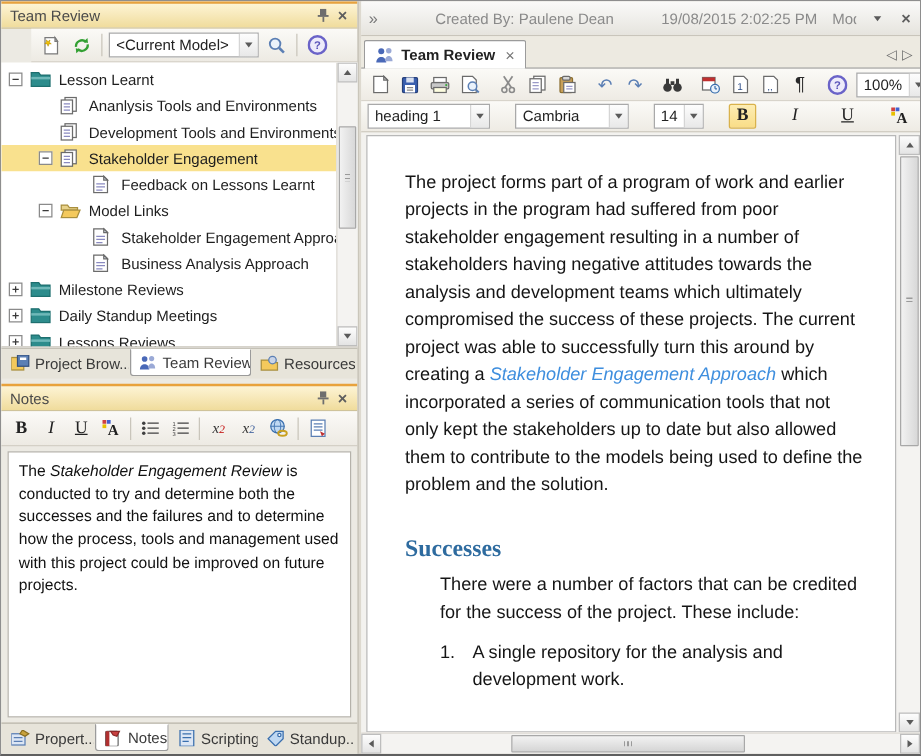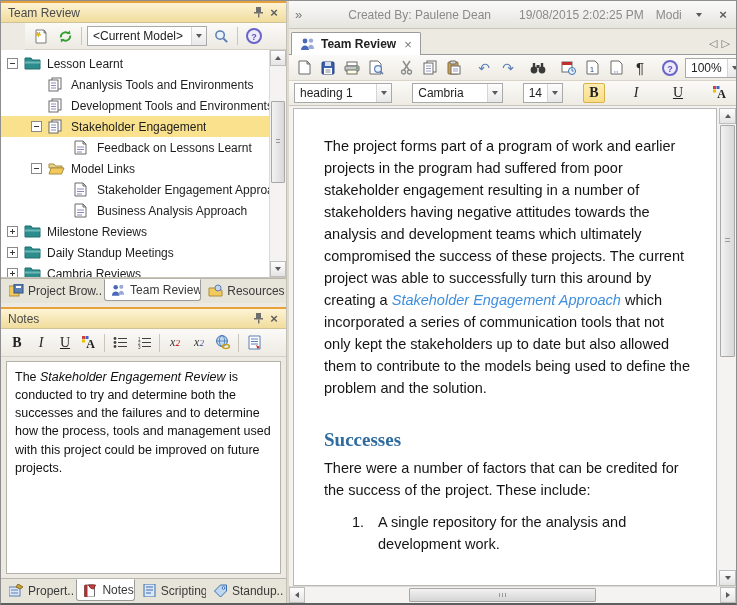--- a/index.html
+++ b/index.html
@@ -298,21 +298,21 @@
           </div>
 
           <div class="trow d0">
             <span class="exp plus"></span>
             <span class="ticon">
                 <svg width="17" height="13" viewBox="0 0 17 13">
                   <path d="M1 1h6l1.5 2H16v9H1z" fill="#2D8C8C" stroke="#1E6F6F"></path>
                   <rect x="1" y="4.5" width="15" height="2" fill="#6FB8B8"></rect>
                 </svg>
               </span>
-            <span class="tlabel">Cambria Reviews</span>
+            <span class="tlabel">Lessons Reviews</span>
           </div>
 
         </div>
         <div class="vscroll">
           <span class="sbtn">
               <span class="tri-up2"></span>
             </span>
           <span class="vtrack">
               <span class="vthumb" style="top:18%; height:42%;">
                 <span class="grip-h"></span>
@@ -471,21 +471,21 @@
     </section>
   </div>
 
   <div class="vsplit"></div>
 
   <div class="right-col">
 
     <div class="rhdr">
       <span class="chev">»</span>
       <span class="meta" style="margin-left:40px;">Created By: Paulene Dean</span>
-      <span class="meta" style="margin-left:22px;">19/08/2015 2:02:25 PM</span>
+      <span class="meta" style="margin-left:32px;">19/08/2015 2:02:25 PM</span>
       <span class="spacer"></span>
       <span class="clip-mod">Modified</span>
       <span class="tri-down" style="margin:0 8px;"></span>
       <span class="hdr-btn close">×</span>
     </div>
 
     <div class="rtabrow">
       <span class="rtab">
         <svg width="16" height="13" viewBox="0 0 16 13">
             <circle cx="5" cy="3" r="2.4" fill="#4A69B8"></circle>
@@ -640,21 +640,21 @@
             <rect x="1" y="4.5" width="3" height="3" fill="#E8C000"></rect>
             <text x="9.5" y="13" font-size="12" font-weight="bold" fill="#202020" text-anchor="middle" font-family="Liberation Serif,serif">A</text>
           </svg>
       </span>
     </div>
 
     <div class="docarea">
       <div class="page">
         <p class="doc-p"><span>The project forms part of a program of work and earlier projects in the program had suffered from poor stakeholder engagement resulting in a number of stakeholders having negative attitudes towards the analysis and development teams which ultimately compromised the success of these projects. The current project was able to successfully turn this around by creating a </span><span class="doc-link">Stakeholder Engagement Approach</span><span> which incorporated a series of communication tools that not only kept the stakeholders up to date but also allowed them to contribute to the models being used to define the problem and the solution.</span></p>
         <h1 class="doc-h" style="margin-top:30px;">Successes</h1>
-        <p class="doc-p" style="margin-bottom:10px;">There were a number of factors that can be credited for the success of the project. These include:</p>
+        <p class="doc-p" style="margin-bottom:10px;margin-left:28px;">There were a number of factors that can be credited for the success of the project. These include:</p>
         <ol class="doc-ol">
           <li>
               <span class="num">1.</span>
               <span>A single repository for the analysis and development work.</span>
             </li>
 
         </ol>
       </div>
       <div class="vscroll" style="border-left:none;margin-left:2px;">
         <span class="sbtn">

